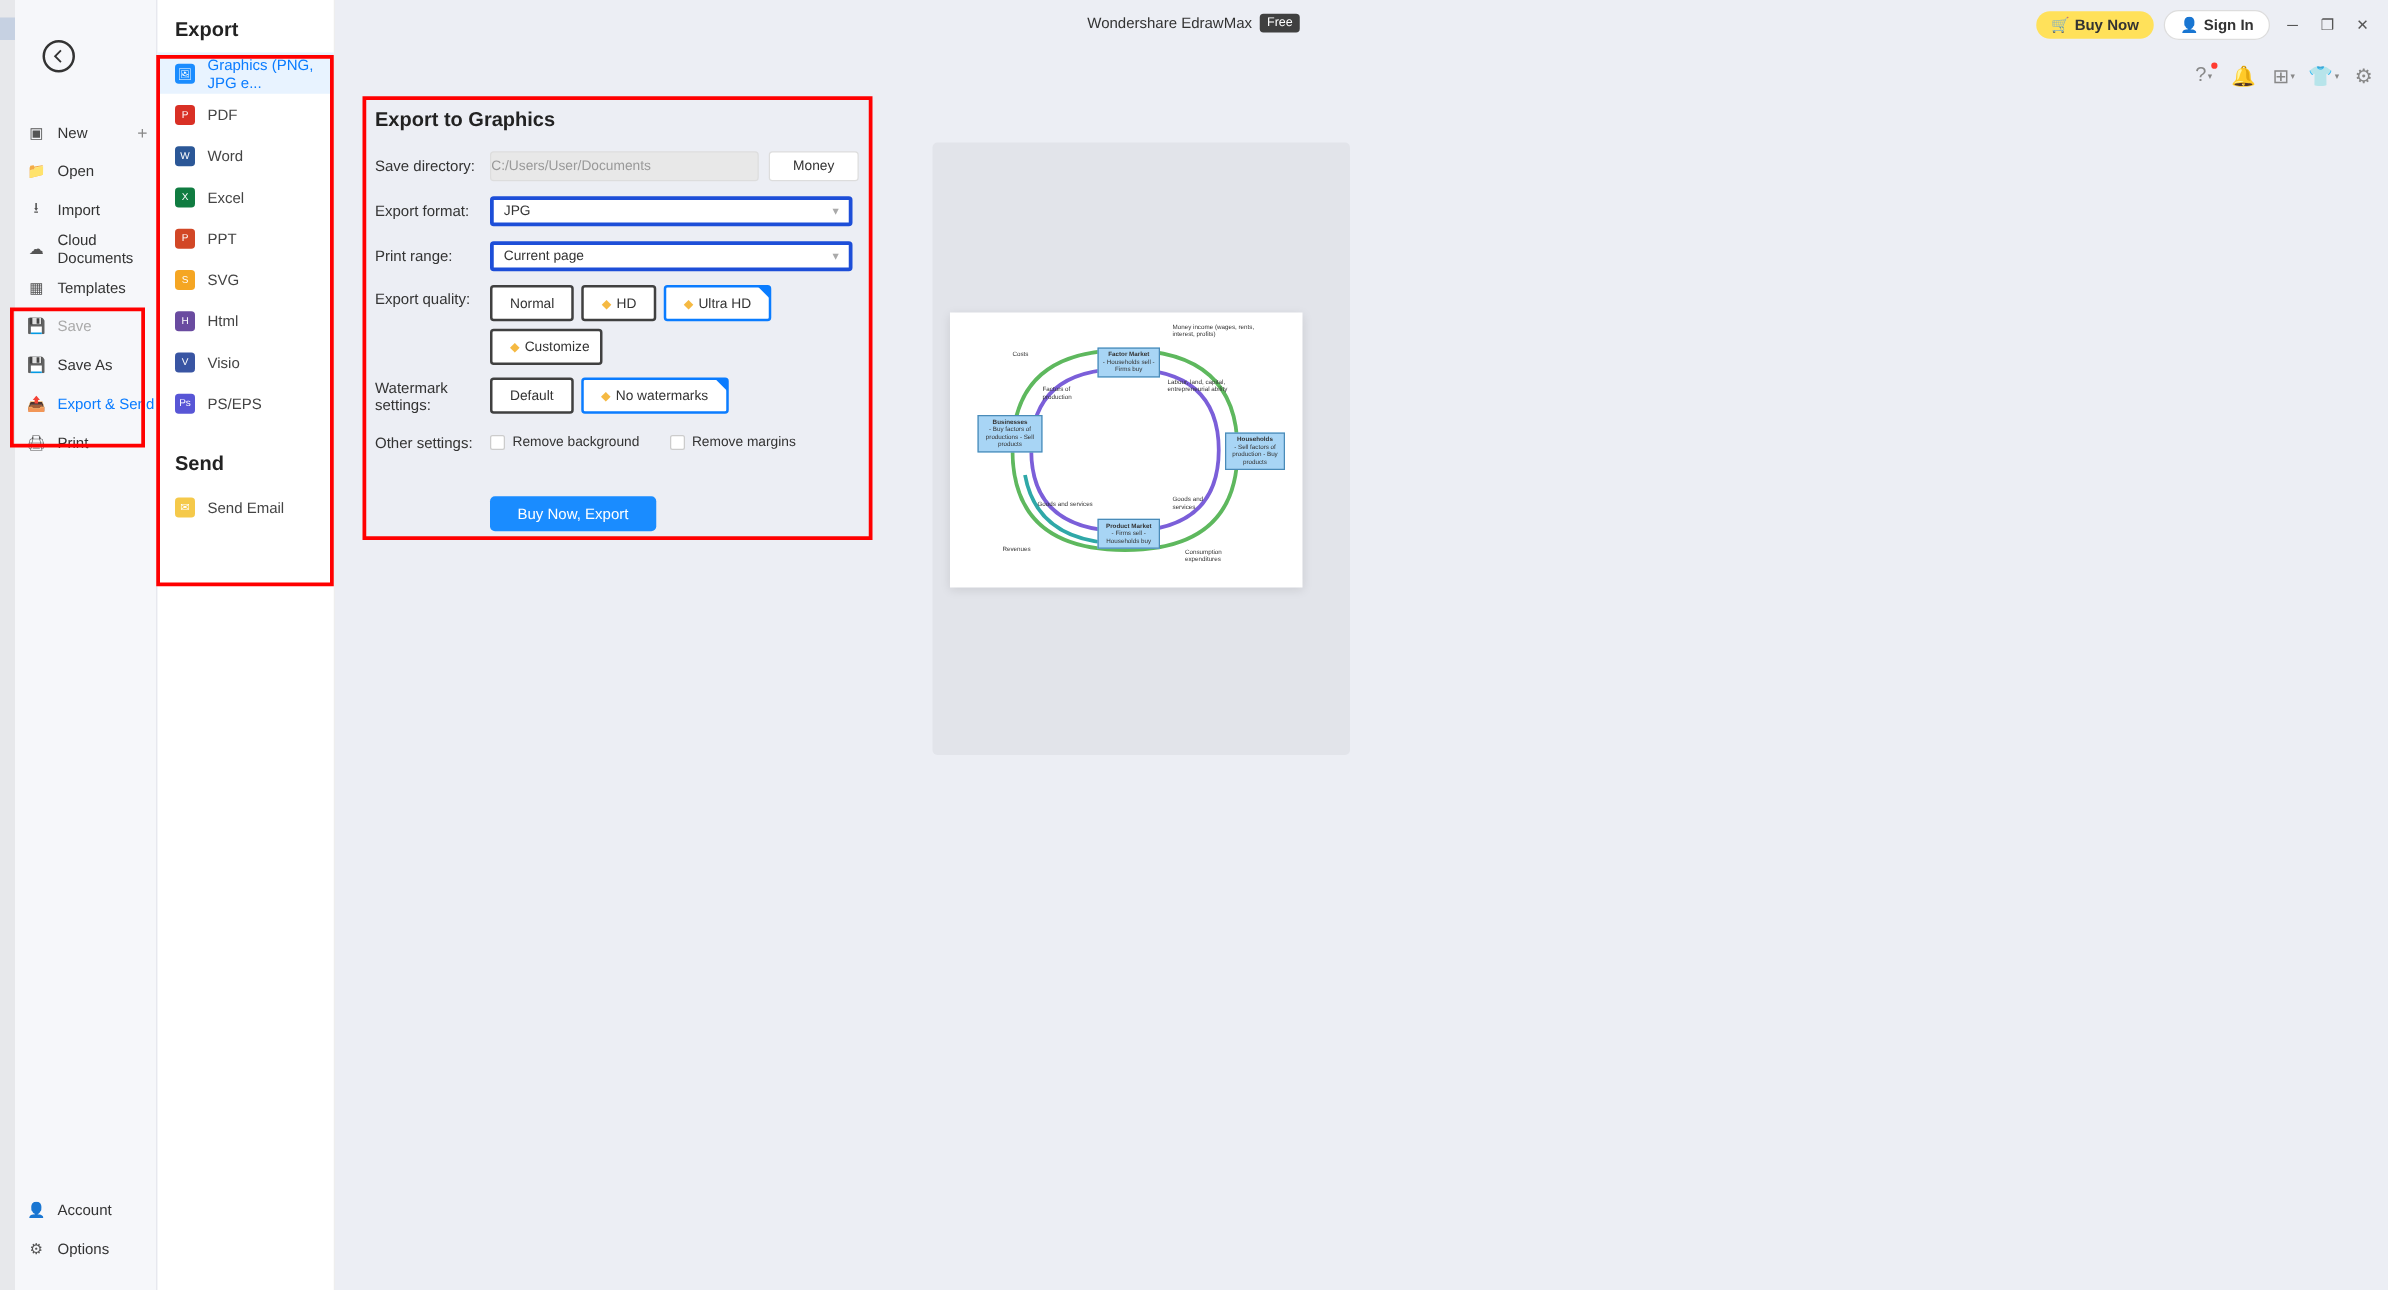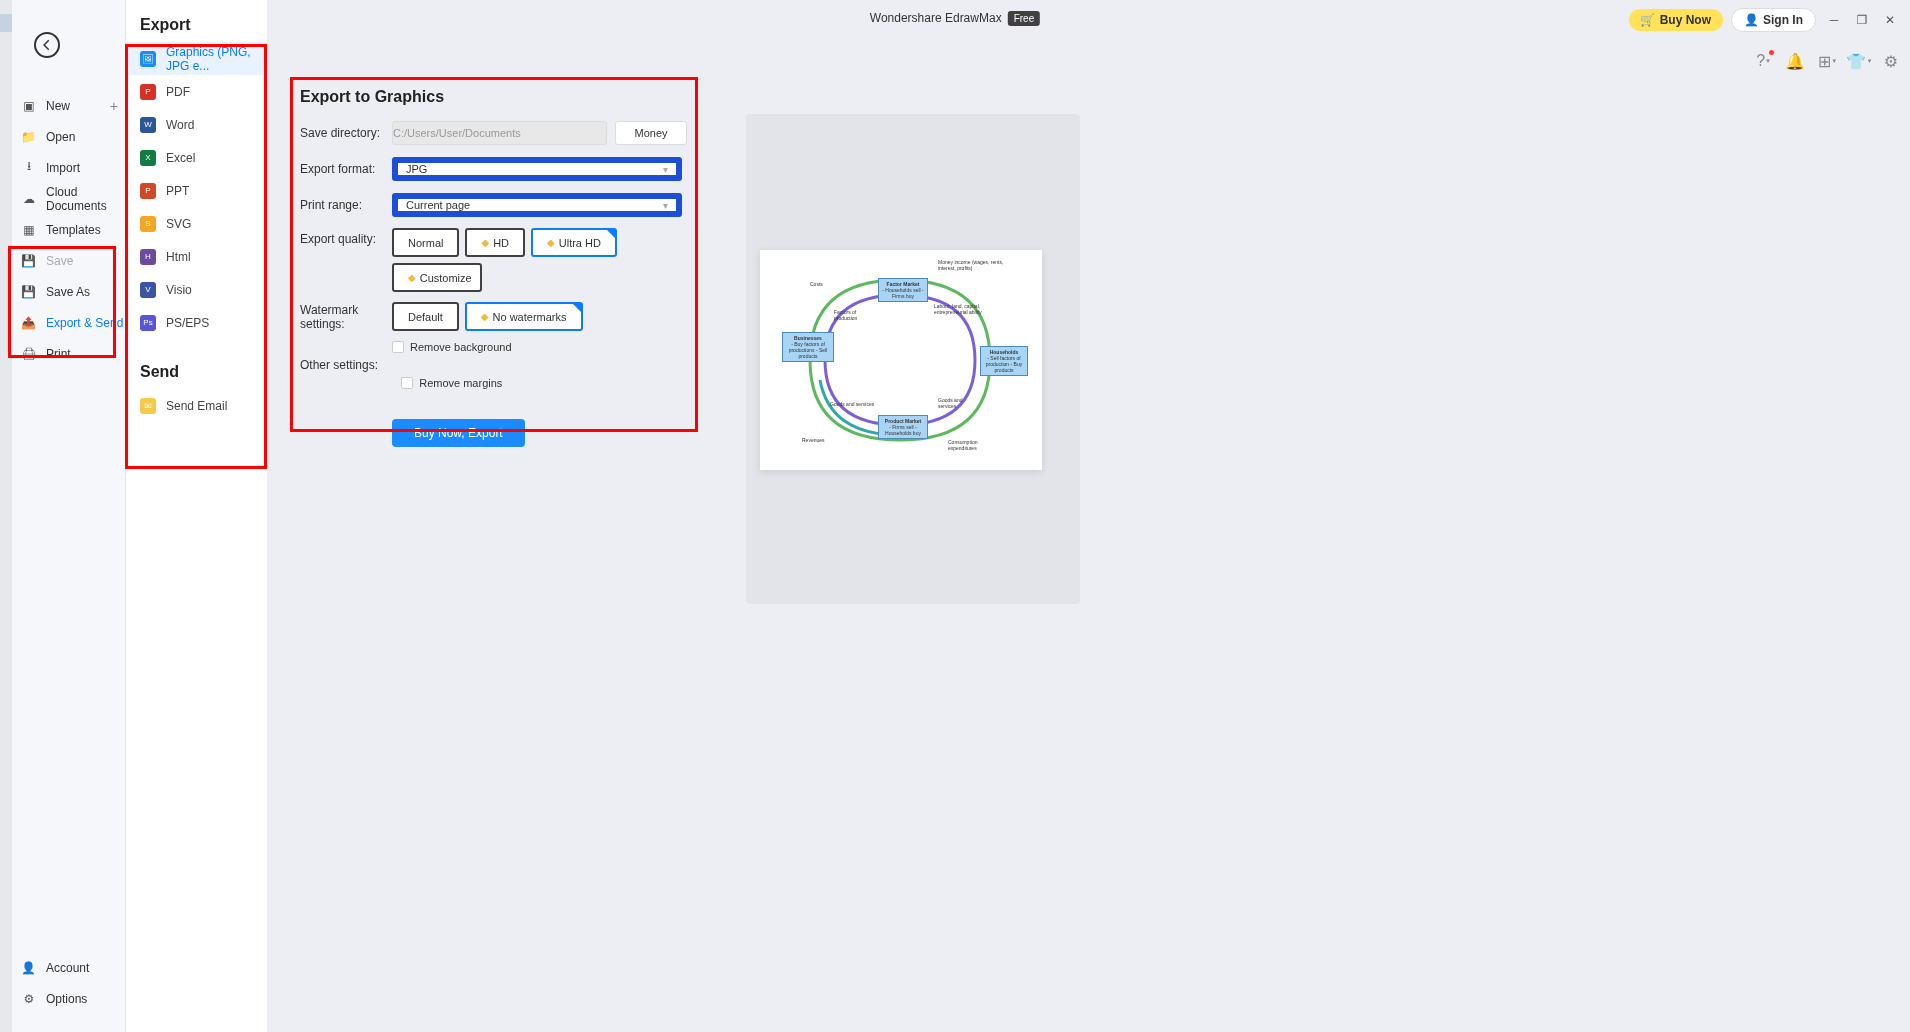--- a/index.html
+++ b/index.html
@@ -49,31 +49,31 @@
 .redbox3 { left: 290px; top: 77px; width: 408px; height: 355px; }
 
 
 .main-panel { position: absolute; left: 300px; top: 88px; width: 390px; }
 .panel-title { font-size: 16px; font-weight: 700; color: #222; margin-bottom: 14px; }
 .form-row { display: flex; align-items: center; margin-bottom: 10px; min-height: 26px; }
 .form-label { width: 92px; font-size: 12px; color: #333; }
 .dir-input { width: 215px; height: 24px; background: #e8e8e8; border: 1px solid #ddd; border-radius: 3px; padding: 0 0; font-size: 11px; color: #999; display: flex; align-items: center; }
 .browse-btn { width: 72px; height: 24px; margin-left: 8px; background: #fff; border: 1px solid #ddd; border-radius: 3px; font-size: 11px; color: #333; display: flex; align-items: center; justify-content: center; cursor: pointer; }
 .text-input { width: 290px; height: 24px; background: #fff; border: 1px solid #ddd; border-radius: 3px; padding: 0 8px; font-size: 11px; color: #333; }
-.select-input { width: 290px; height: 24px; background: #fff; border: 6px solid #1d4ed8; border-radius: 3px; padding: 0 8px; font-size: 11px; color: #333; display: flex; align-items: center; justify-content: space-between; cursor: pointer; }
+.select-input { width: 290px; height: 24px; background: #fff; border: 3px solid #1d4ed8; border-radius: 3px; padding: 0 8px; font-size: 11px; color: #333; display: flex; align-items: center; justify-content: space-between; cursor: pointer; }
 .sel-arrow { color: #aaa; font-size: 10px; }
 
 .quality-row { display: flex; align-items: flex-start; margin-bottom: 10px; }
 .quality-opts { display: flex; flex-wrap: wrap; gap: 6px; width: 290px; }
 .opt-btn { height: 29px; padding: 0 14px; border: 2px solid #404040; border-radius: 3px; background: #fff; font-size: 11px; color: #333; display: flex; align-items: center; gap: 4px; cursor: pointer; position: relative; }
 .opt-btn.selected { border-color: #0a7cff; }
 .opt-btn.selected::after { content: ""; position: absolute; top: -1px; right: -1px; width: 0; height: 0; border-left: 10px solid transparent; border-top: 10px solid #0a7cff; }
 .diamond { color: #f5b942; font-size: 10px; }
 
-.checkbox-row { display: flex; align-items: center; gap: 24px; flex-direction: column; }
+.checkbox-row { display: flex; align-items: center; gap: 24px; }
 .chk { display: flex; align-items: center; gap: 6px; font-size: 11px; color: #333; cursor: pointer; }
 .chk-box { width: 12px; height: 12px; border: 1px solid #ccc; border-radius: 2px; background: #fff; }
 
 .primary-btn { margin-top: 20px; margin-left: 92px; height: 28px; padding: 0 22px; background: #1a8cff; color: #fff; border: none; border-radius: 4px; font-size: 12px; cursor: pointer; }
 
 
 .preview-bg { position: absolute; left: 746px; top: 114px; width: 334px; height: 490px; background: #e2e4ea; border-radius: 4px; }
 .preview-page { position: absolute; left: 14px; top: 136px; width: 282px; height: 220px; background: #fff; box-shadow: 0 2px 8px rgba(0,0,0,0.1); padding: 10px; }
 
 

